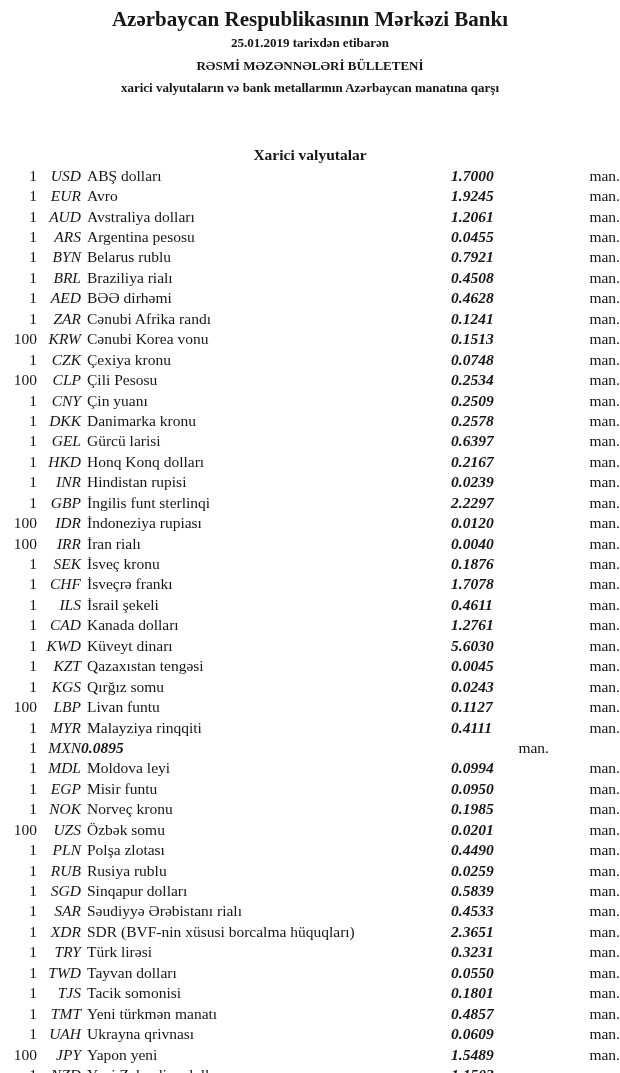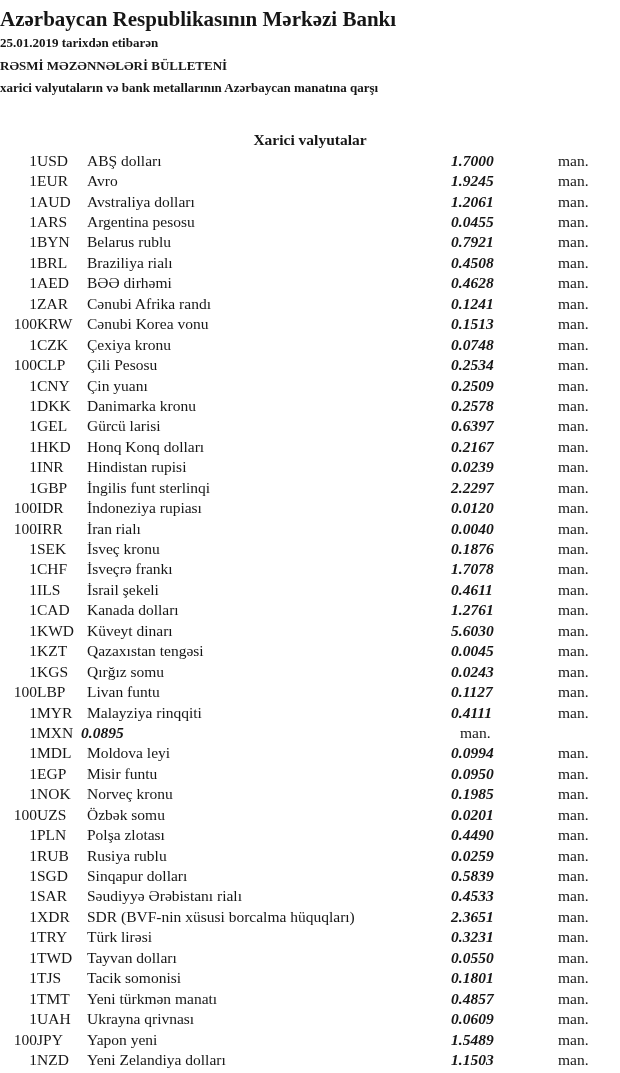--- a/index.html
+++ b/index.html
@@ -8,67 +8,69 @@
     background: #ffffff;
   }
   body {
     width: 620px;
     height: 1073px;
     overflow: hidden;
     font-family: "Liberation Serif", "DejaVu Serif", serif;
     color: #161616;
   }
   .header {
+    text-align: center;
     padding-top: 6px;
   }
   .doc-title {
     font-size: 21px;
     font-weight: bold;
     line-height: 26px;
   }
   .doc-sub {
     font-size: 13px;
     font-weight: bold;
     line-height: 22.5px;
   }
   .section-title {
     text-align: center;
     font-size: 15.5px;
     font-weight: bold;
     line-height: 20px;
-    margin-top: 30px;
+    margin-top: 45px;
   }
   .rates-table {
     margin-top: 1px;
   }
   .row {
     display: grid;
     grid-template-columns: 37px 44px 1fr 98px 71px;
     height: 20.45px;
     align-items: center;
     font-size: 15.5px;
   }
   .c-qty {
     text-align: right;
   }
   .c-code {
-    text-align: left;
+    text-align: right;
+    font-style: italic;
   }
   .c-name {
     text-align: left;
     padding-left: 6px;
     white-space: nowrap;
   }
   .c-rate {
     text-align: left;
     font-weight: bold;
     font-style: italic;
   }
   .c-unit {
-    text-align: left;
+    text-align: right;
     padding-left: 9px;
   }
 </style>
 </head>
 <body>
 
 <div class="header">
   <div class="doc-title">Azərbaycan Respublikasının Mərkəzi Bankı</div>
   <div class="doc-sub">25.01.2019 tarixdən etibarən</div>
   <div class="doc-sub">RƏSMİ MƏZƏNNƏLƏRİ BÜLLETENİ</div>

